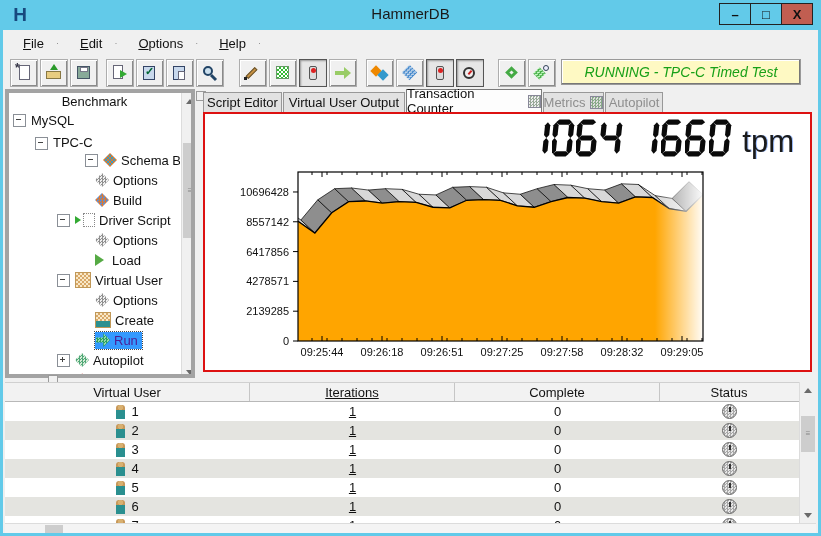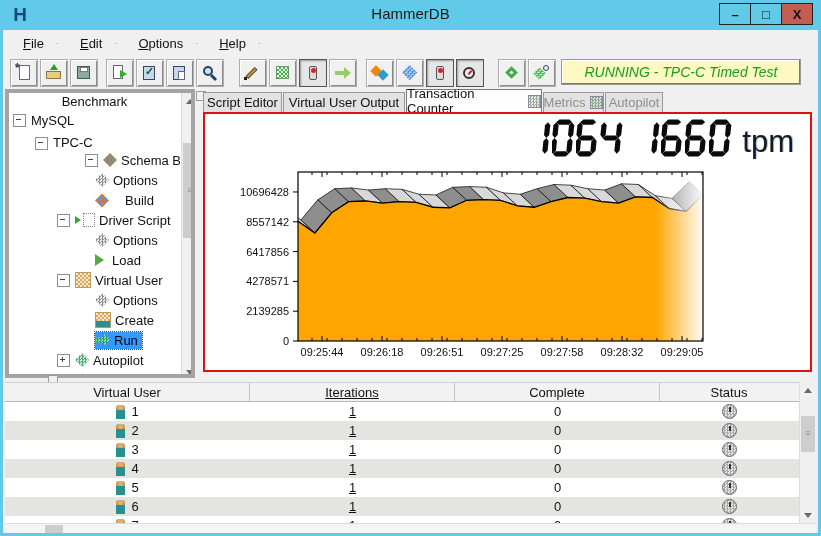--- a/index.html
+++ b/index.html
@@ -96,21 +96,21 @@
     border-left:9px solid #55aa44;margin-right:8px;}
   .tic-virtual-user{background:repeating-conic-gradient(#d8a868 0% 25%,#f8e8c8 0% 50%);background-size:4px 4px;border:1px solid #c09858;}
   .tic-create{background:linear-gradient(rgba(0,0,0,0) 0 8px,#2a9090 8px),
     repeating-conic-gradient(#d8a868 0% 25%,#f8e8c8 0% 50%);background-size:100% 100%,4px 4px;border:1px solid #c09858;}
   .tic-run{clip-path:polygon(0 32%,52% 32%,52% 0,100% 50%,52% 100%,52% 68%,0 68%);
     background:repeating-conic-gradient(#2aa060 0% 25%,#90d8a8 0% 50%);background-size:3px 3px;}
   .tic-autopilot{clip-path:polygon(50% 0,100% 50%,50% 100%,0 50%);
     background:repeating-conic-gradient(#50a878 0% 25%,#d8ecd8 0% 50%);background-size:3px 3px;}
   .tic-transactions{clip-path:polygon(0 100%,50% 0,100% 100%);
     background:repeating-conic-gradient(#c03028 0% 25%,#f0c0b8 0% 50%);background-size:3px 3px;}
-  .sel-wrap{display:flex;align-items:center;background:#3399ff;color:#000000;
+  .sel-wrap{display:flex;align-items:center;background:#3399ff;color:#4c1d95;
     outline:1px dotted #444;padding:1px 4px 1px 1px;}
   
   .vscroll{position:absolute;background:#f0f0f0;border-left:1px solid #dcdcdc;}
   .sb-btn{position:absolute;left:0;width:16px;height:16px;display:flex;align-items:center;justify-content:center;}
   .tri-up{width:0;height:0;border-left:4px solid transparent;border-right:4px solid transparent;border-bottom:5px solid #6a6a6a;}
   .tri-down{width:0;height:0;border-left:4px solid transparent;border-right:4px solid transparent;border-top:5px solid #6a6a6a;}
   .sb-thumb{position:absolute;left:1px;width:14px;background:#cdcdcd;display:flex;align-items:center;justify-content:center;}
   .grip{color:#888;font-size:8px;line-height:4px;letter-spacing:0;}
   
   .tabs{position:absolute;left:200px;top:59px;display:flex;align-items:flex-end;height:23px;}
@@ -255,21 +255,21 @@
           </div>
           <div class="tree-row" style="padding-left: 70px;">
             <span class="twisty-space"></span>
             <span style="display: flex; align-items: center;">
               <span class="tic tic-options"></span>
               <span>Options</span>
             </span>
           </div>
           <div class="tree-row" style="padding-left: 70px;">
             <span class="twisty-space"></span>
-            <span style="display: flex; align-items: flex-end; gap: 12px;">
+            <span style="display: flex; align-items: center;">
               <span class="tic tic-build"></span>
               <span>Build</span>
             </span>
           </div>
           <div class="tree-row" style="padding-left: 48px;">
             <span class="twisty"></span>
             <span style="display: flex; align-items: center;">
               <span class="tic tic-driver-script"></span>
               <span>Driver Script</span>
             </span>

